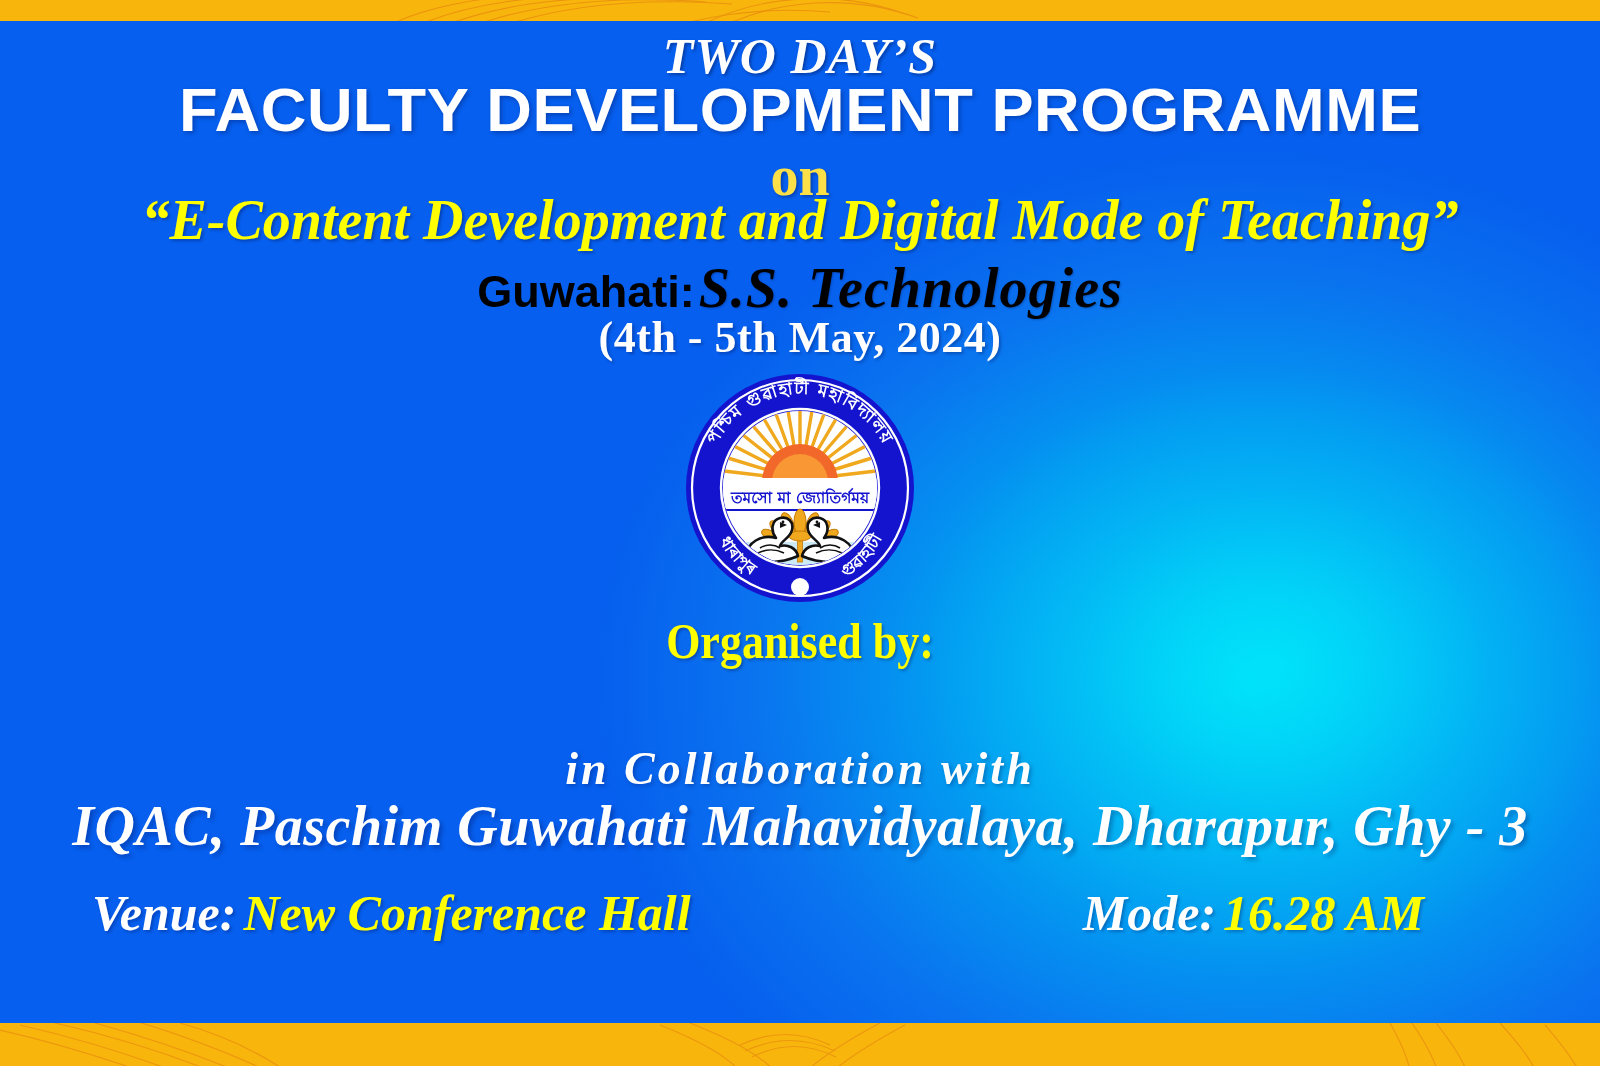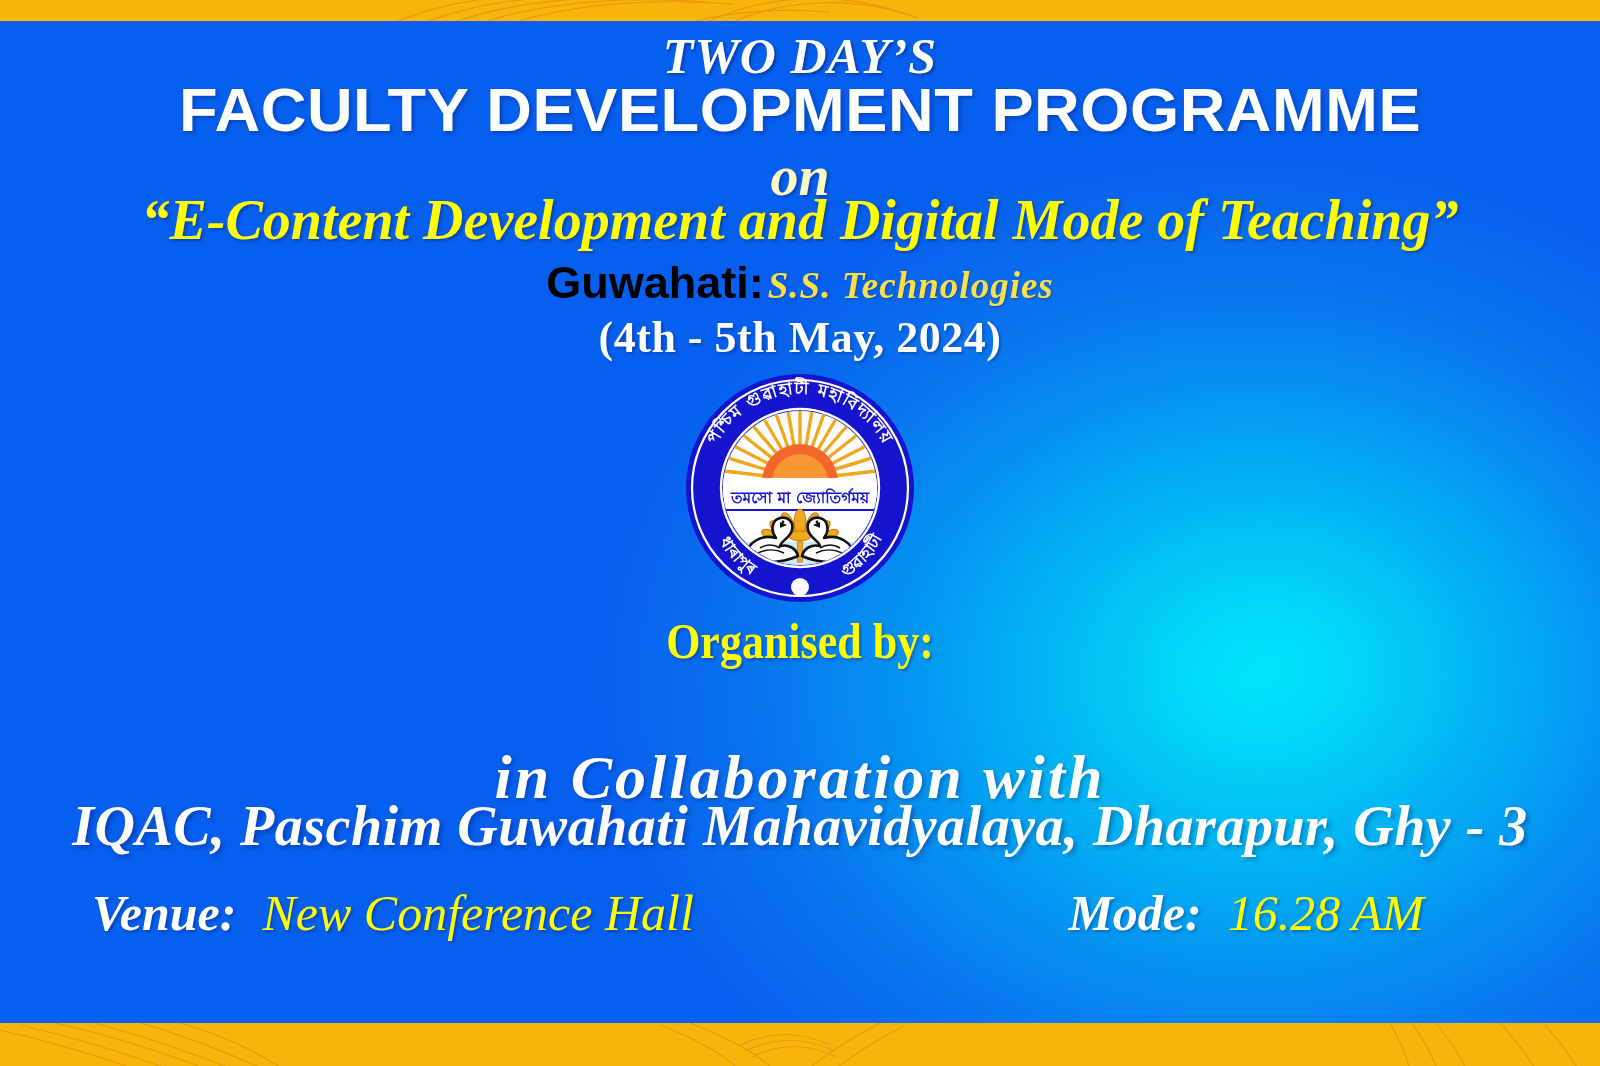--- a/index.html
+++ b/index.html
@@ -68,23 +68,22 @@
     line-height: 1.02;
     color: #ffffff;
     letter-spacing: 0.5px;
     transform: scaleX(1.02);
     text-shadow: 2px 2px 4px rgba(0,0,60,0.30);
   }
 
   .on-word {
     top: 144px;
     font-weight: 700;
-    font-style: italic;
     font-size: 56px;
-    color: #fef9c3;
+    color: #fde047;
     text-shadow: 2px 2px 3px rgba(0,0,60,0.30);
     text-align: center;
   }
 
   .subject {
     top: 188px;
     font-weight: 700;
     font-style: italic;
     font-size: 56px;
     color: #ffff00;
@@ -98,22 +97,22 @@
   }
   .resource .lbl {
     font-family: "Liberation Sans", sans-serif;
     font-weight: 700;
     color: #000000;
     font-size: 45px;
   }
   .resource .val {
     font-weight: 700;
     font-style: italic;
-    color: #fde047;
-    font-size: 37px;
+    color: #000000;
+    font-size: 56px;
     letter-spacing: 1px;
     margin-left: 4px;
     text-shadow: 1px 1px 2px rgba(0,0,40,0.25);
   }
 
   .dates {
     top: 312px;
     font-weight: 700;
     font-size: 44px;
     color: #ffffff;
@@ -149,21 +148,21 @@
     font-size: 58px;
     color: #ffffff;
     letter-spacing: 2px;
     text-shadow: 3px 3px 4px rgba(0,0,70,0.28);
   }
 
   .collab {
     top: 742px;
     font-weight: 700;
     font-style: italic;
-    font-size: 62px;
+    font-size: 46px;
     color: #ffffff;
     letter-spacing: 3px;
     text-shadow: 2px 2px 4px rgba(0,0,70,0.28);
   }
 
   .iqac {
     top: 794px;
     font-weight: 700;
     font-style: italic;
     font-size: 56px;
@@ -186,24 +185,24 @@
     white-space: nowrap;
   }
   .fgroup { font-size: 50px; }
   .fgroup .lbl {
     font-weight: 700;
     font-style: italic;
     color: #ffffff;
     text-shadow: 2px 2px 3px rgba(0,0,70,0.28);
   }
   .fgroup .val {
-    font-weight: 400;
+    font-weight: 700;
     font-style: italic;
     color: #ffff00;
-    margin-left: 26px;
+    margin-left: 7px;
     text-shadow: 2px 2px 3px rgba(0,0,70,0.28);
   }
   .fgroup.time { margin-right: 80px; }
 </style>
 </head>
 <body>
 
 <div class="poster">
 
   <div class="bg-base"></div>

